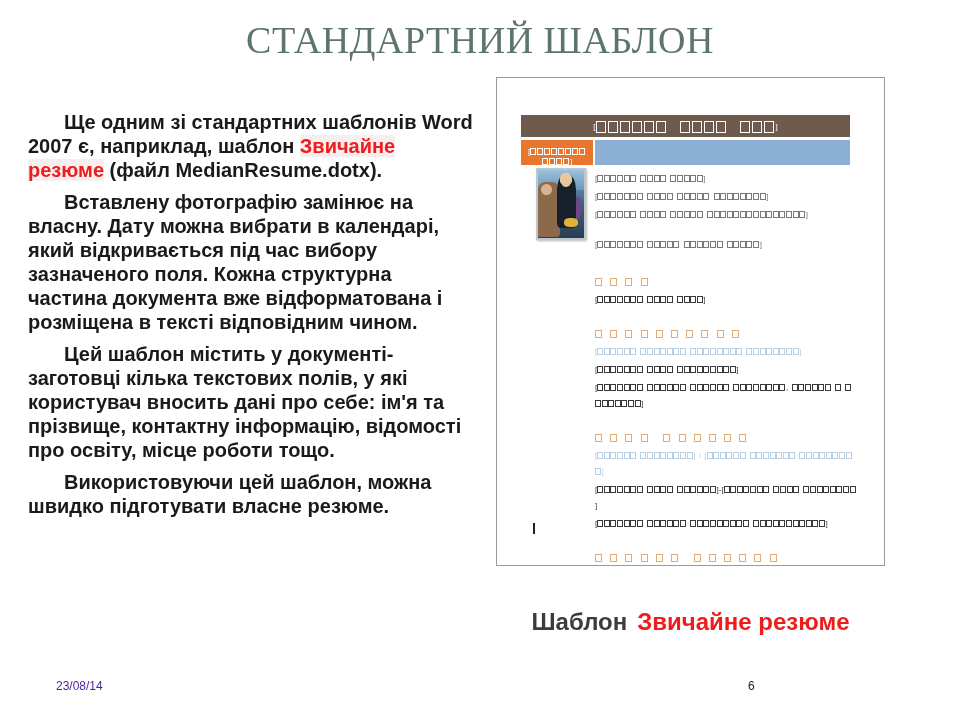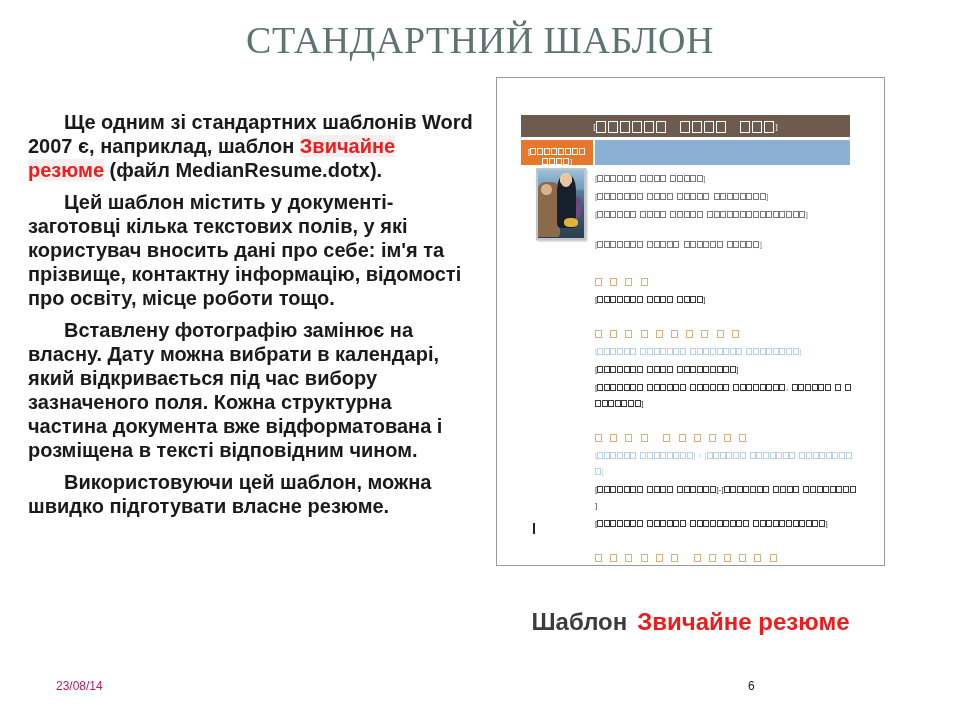--- a/index.html
+++ b/index.html
@@ -236,41 +236,41 @@
   }
   .caption .cap-label { color: #3c3c3c; margin-top: 24px; }
   .caption .cap-name  { color: #ee1c1c; margin-left: 10px; }
 
   
   .footer-date {
     position: absolute;
     left: 56px;
     top: 679px;
     font-size: 12px;
-    color: #be185d;
+    color: #4c1d95;
   }
   .footer-page {
     position: absolute;
     left: 748px;
     top: 679px;
     font-size: 12px;
     color: #1a1a1a;
   }
 </style>
 </head>
 <body>
 
 <div class="slide-title">СТАНДАРТНИЙ ШАБЛОН</div>
 
 <div class="body-col">
   <p class="para">
     <span>Ще одним зі стандартних шаблонів Word 2007 є, наприклад, шаблон </span><span class="hl-red">Звичайне резюме</span><span> (файл MedianResume.dotx).</span>
   </p>
+  <p class="para">Вставлену фотографію замінює на власну. Дату можна вибрати в календарі, який відкривається під час вибору зазначеного поля. Кожна структурна частина документа вже відформатована і розміщена в тексті відповідним чином.</p>
   <p class="para">Цей шаблон містить у документі-заготовці кілька текстових полів, у які користувач вносить дані про себе: ім'я та прізвище, контактну інформацію, відомості про освіту, місце роботи тощо.</p>
-  <p class="para">Вставлену фотографію замінює на власну. Дату можна вибрати в календарі, який відкривається під час вибору зазначеного поля. Кожна структурна частина документа вже відформатована і розміщена в тексті відповідним чином.</p>
   <p class="para">Використовуючи цей шаблон, можна швидко підготувати власне резюме.</p>
 </div>
 
 <div class="doc-frame">
   <div class="doc-page">
 
     <div class="doc-namebar">
       <div class="tofu-row namebar-tofu c-white">
         <span class="bracket">[</span><i class="tofu"></i><i class="tofu"></i><i class="tofu"></i><i class="tofu"></i><i class="tofu"></i><i class="tofu"></i><i class="tofu sp"></i><i class="tofu"></i><i class="tofu"></i><i class="tofu"></i><i class="tofu"></i><i class="tofu sp"></i><i class="tofu"></i><i class="tofu"></i><i class="tofu"></i><span class="bracket">]</span>
       </div>

